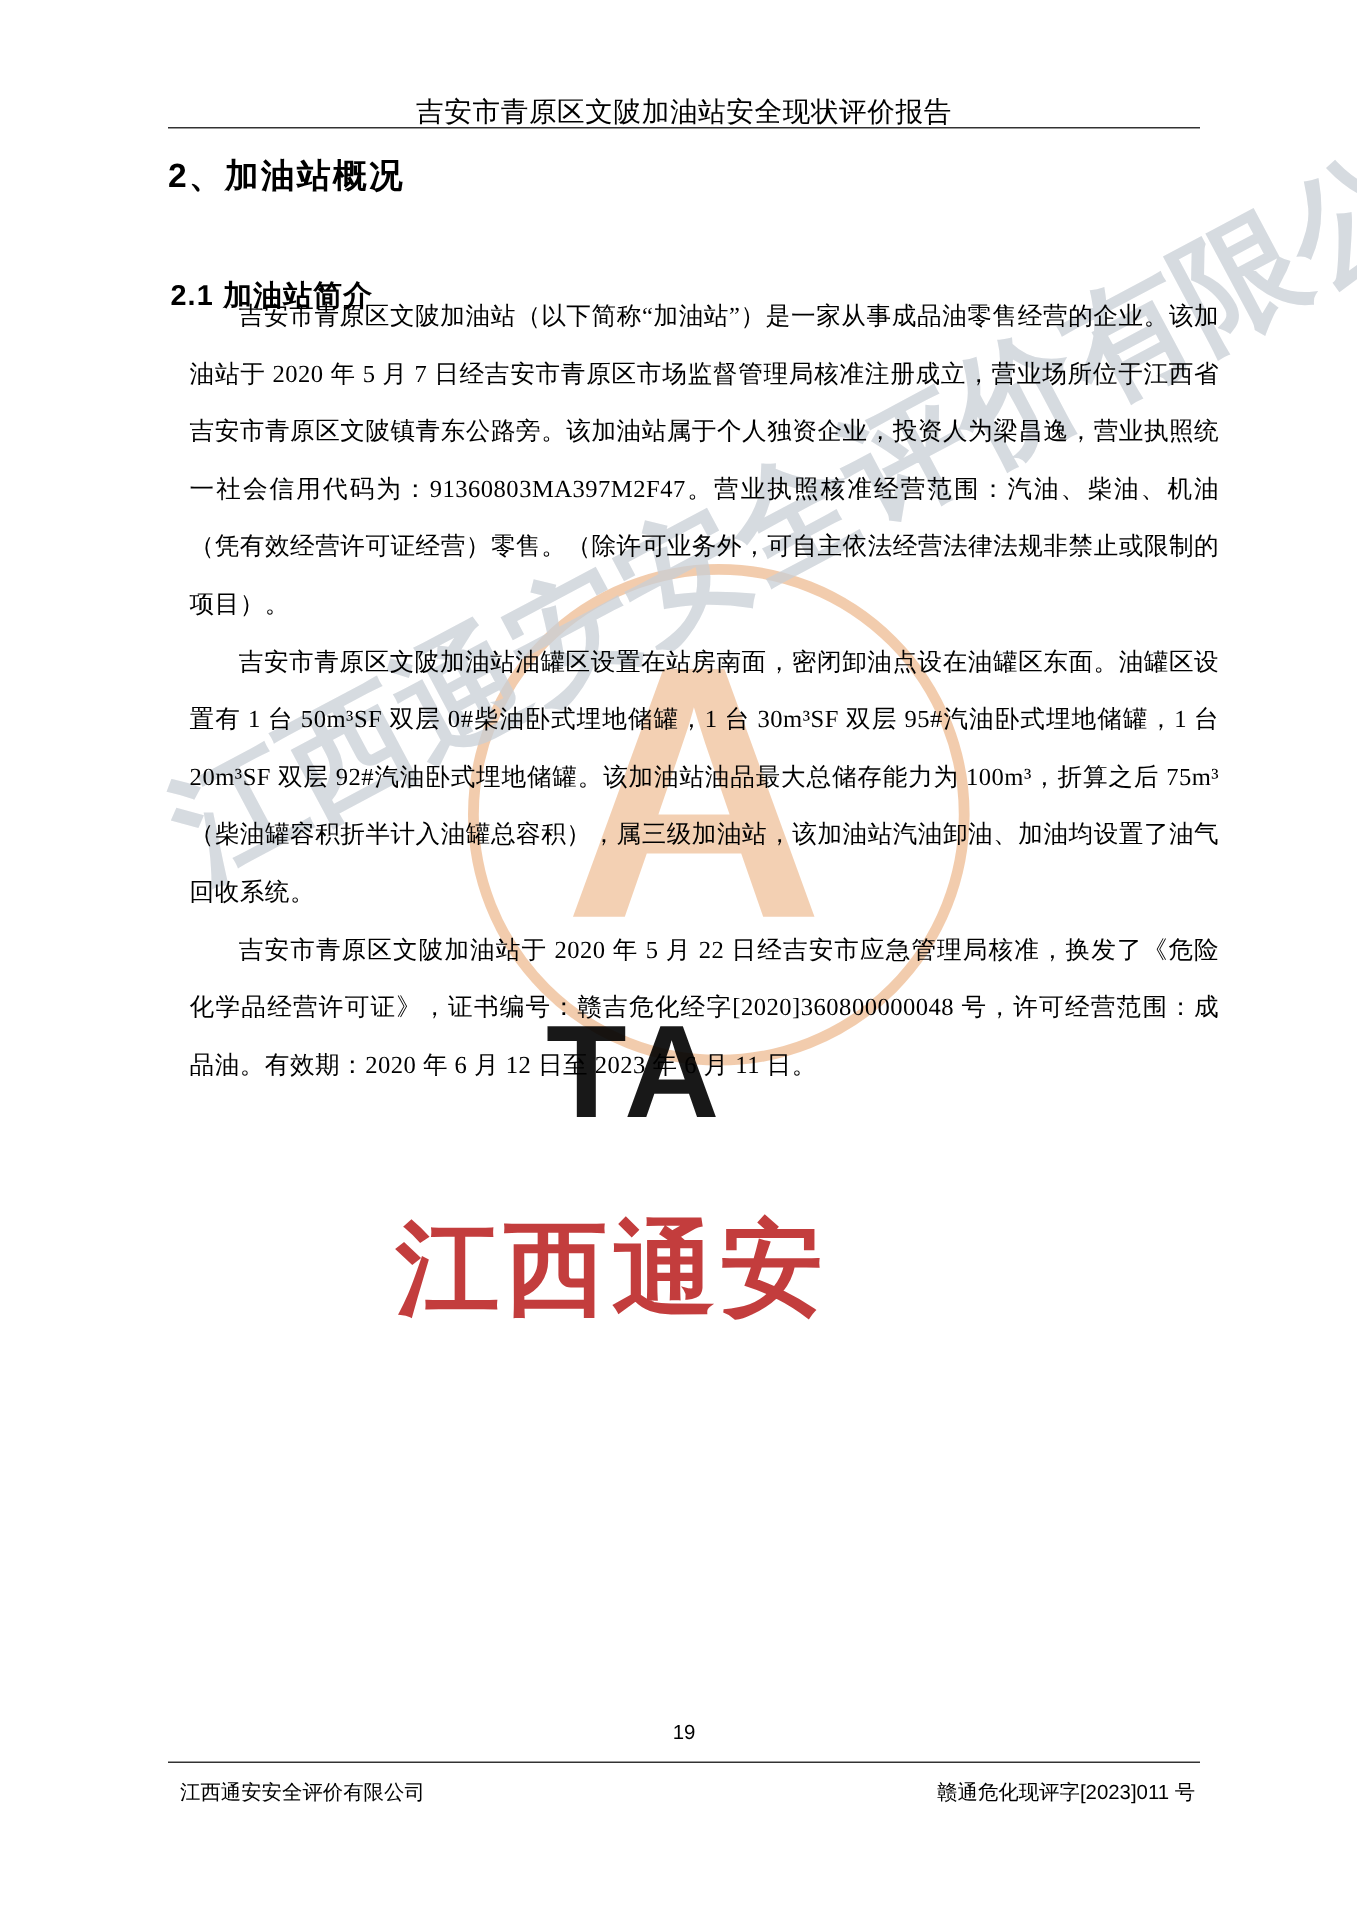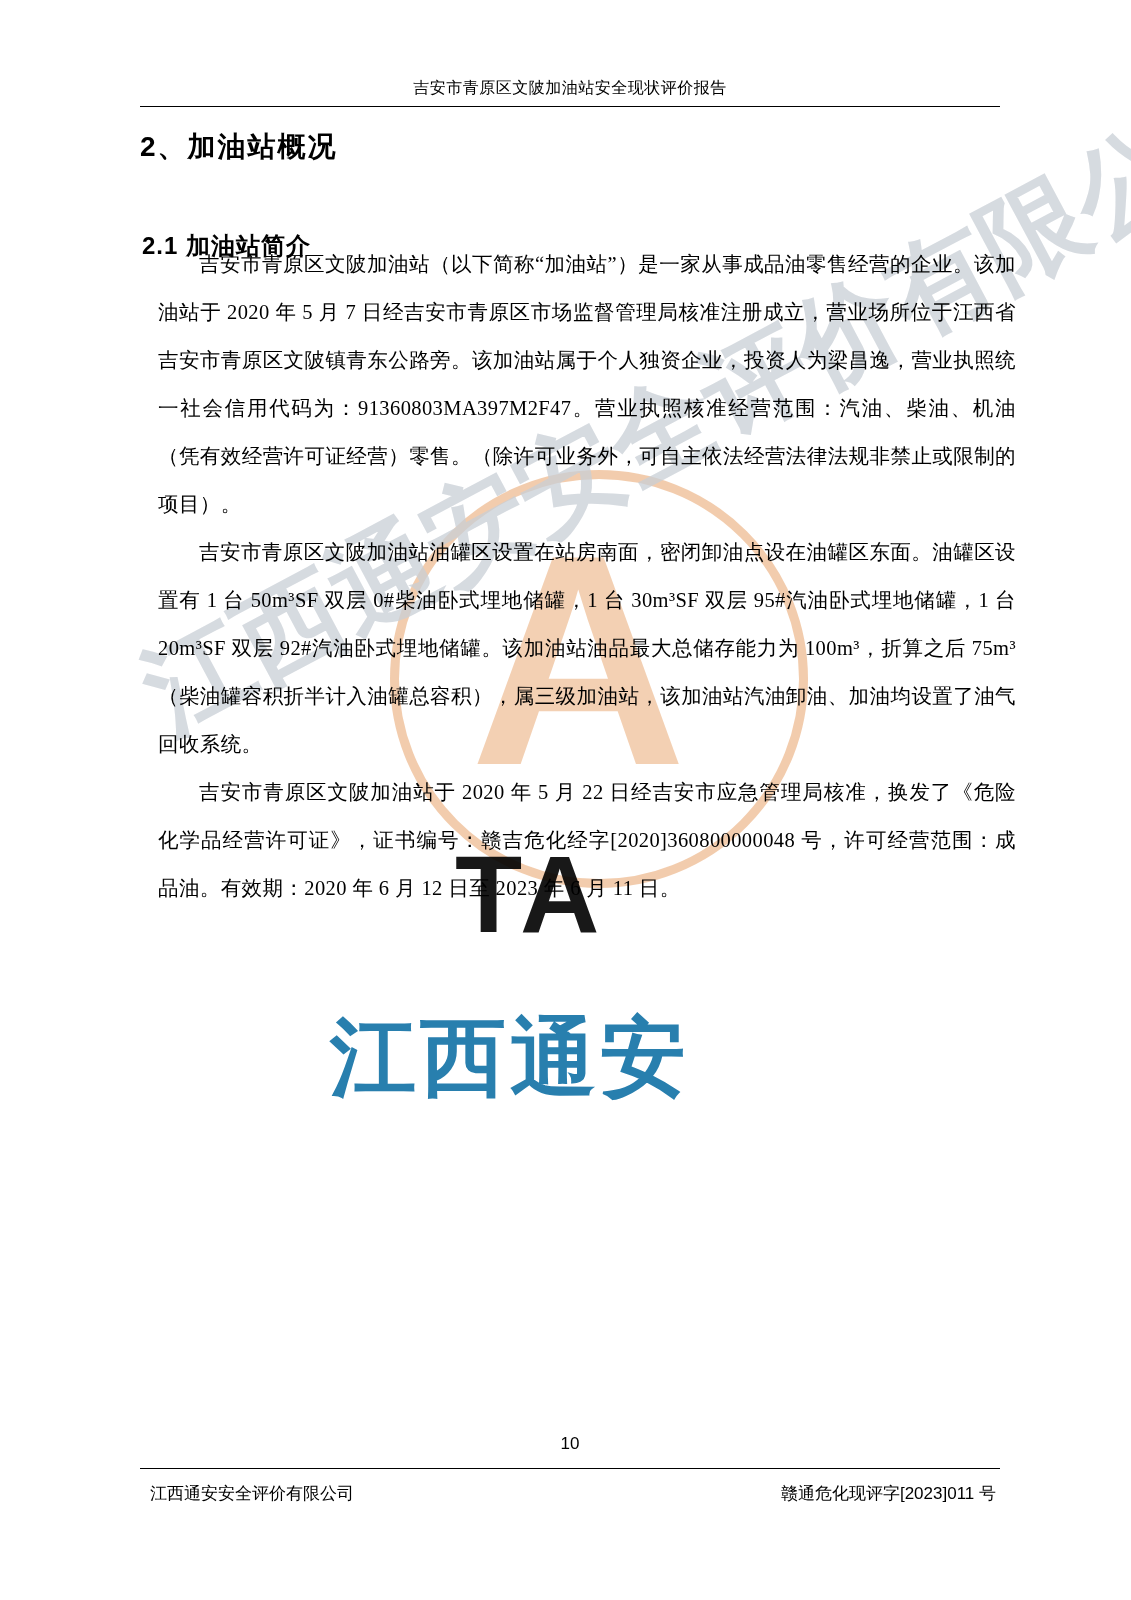--- a/index.html
+++ b/index.html
@@ -70,40 +70,40 @@
     font-family: "Liberation Sans", sans-serif;
     opacity: .75;
     white-space: nowrap;
   }
   .wm-red {
     position: absolute;
     left: 330px;
     top: 1000px;
     font-size: 86px;
     font-weight: bold;
-    color: #0369a1;
+    color: #b91c1c;
     font-family: "Liberation Sans", sans-serif;
     letter-spacing: 4px;
     opacity: .85;
     white-space: nowrap;
   }
 
   
   .content {
     position: relative;
     z-index: 2;
   }
 
   .header {
     position: absolute;
     left: 140px;
     top: 78px;
     width: 860px;
     text-align: center;
-    font-size: 16px;
+    font-size: 23px;
     letter-spacing: 0.5px;
     font-family: "Liberation Sans", sans-serif;
   }
   .header-rule {
     position: absolute;
     left: 140px;
     top: 106px;
     width: 860px;
     border-bottom: 1.5px solid #000;
   }
@@ -200,19 +200,19 @@
     <div class="doc-title">2、加油站概况</div>
 
     <div class="section-title">2.1 加油站简介</div>
 
     <div class="body-block">
       <p class="para">吉安市青原区文陂加油站（以下简称“加油站”）是一家从事成品油零售经营的企业。该加油站于 2020 年 5 月 7 日经吉安市青原区市场监督管理局核准注册成立，营业场所位于江西省吉安市青原区文陂镇青东公路旁。该加油站属于个人独资企业，投资人为梁昌逸，营业执照统一社会信用代码为：91360803MA397M2F47。营业执照核准经营范围：汽油、柴油、机油（凭有效经营许可证经营）零售。（除许可业务外，可自主依法经营法律法规非禁止或限制的项目）。</p>
       <p class="para">吉安市青原区文陂加油站油罐区设置在站房南面，密闭卸油点设在油罐区东面。油罐区设置有 1 台 50m³SF 双层 0#柴油卧式埋地储罐，1 台 30m³SF 双层 95#汽油卧式埋地储罐，1 台 20m³SF 双层 92#汽油卧式埋地储罐。该加油站油品最大总储存能力为 100m³，折算之后 75m³（柴油罐容积折半计入油罐总容积），属三级加油站，该加油站汽油卸油、加油均设置了油气回收系统。</p>
       <p class="para">吉安市青原区文陂加油站于 2020 年 5 月 22 日经吉安市应急管理局核准，换发了《危险化学品经营许可证》，证书编号：赣吉危化经字[2020]360800000048 号，许可经营范围：成品油。有效期：2020 年 6 月 12 日至 2023 年 6 月 11 日。</p>
     </div>
 
-    <div class="page-number">10</div>
+    <div class="page-number">19</div>
     <div class="footer-rule"></div>
     <div class="footer-left">江西通安安全评价有限公司</div>
     <div class="footer-right">赣通危化现评字[2023]011 号</div>
 
   </div>
 </div>
 
 </body></html>

